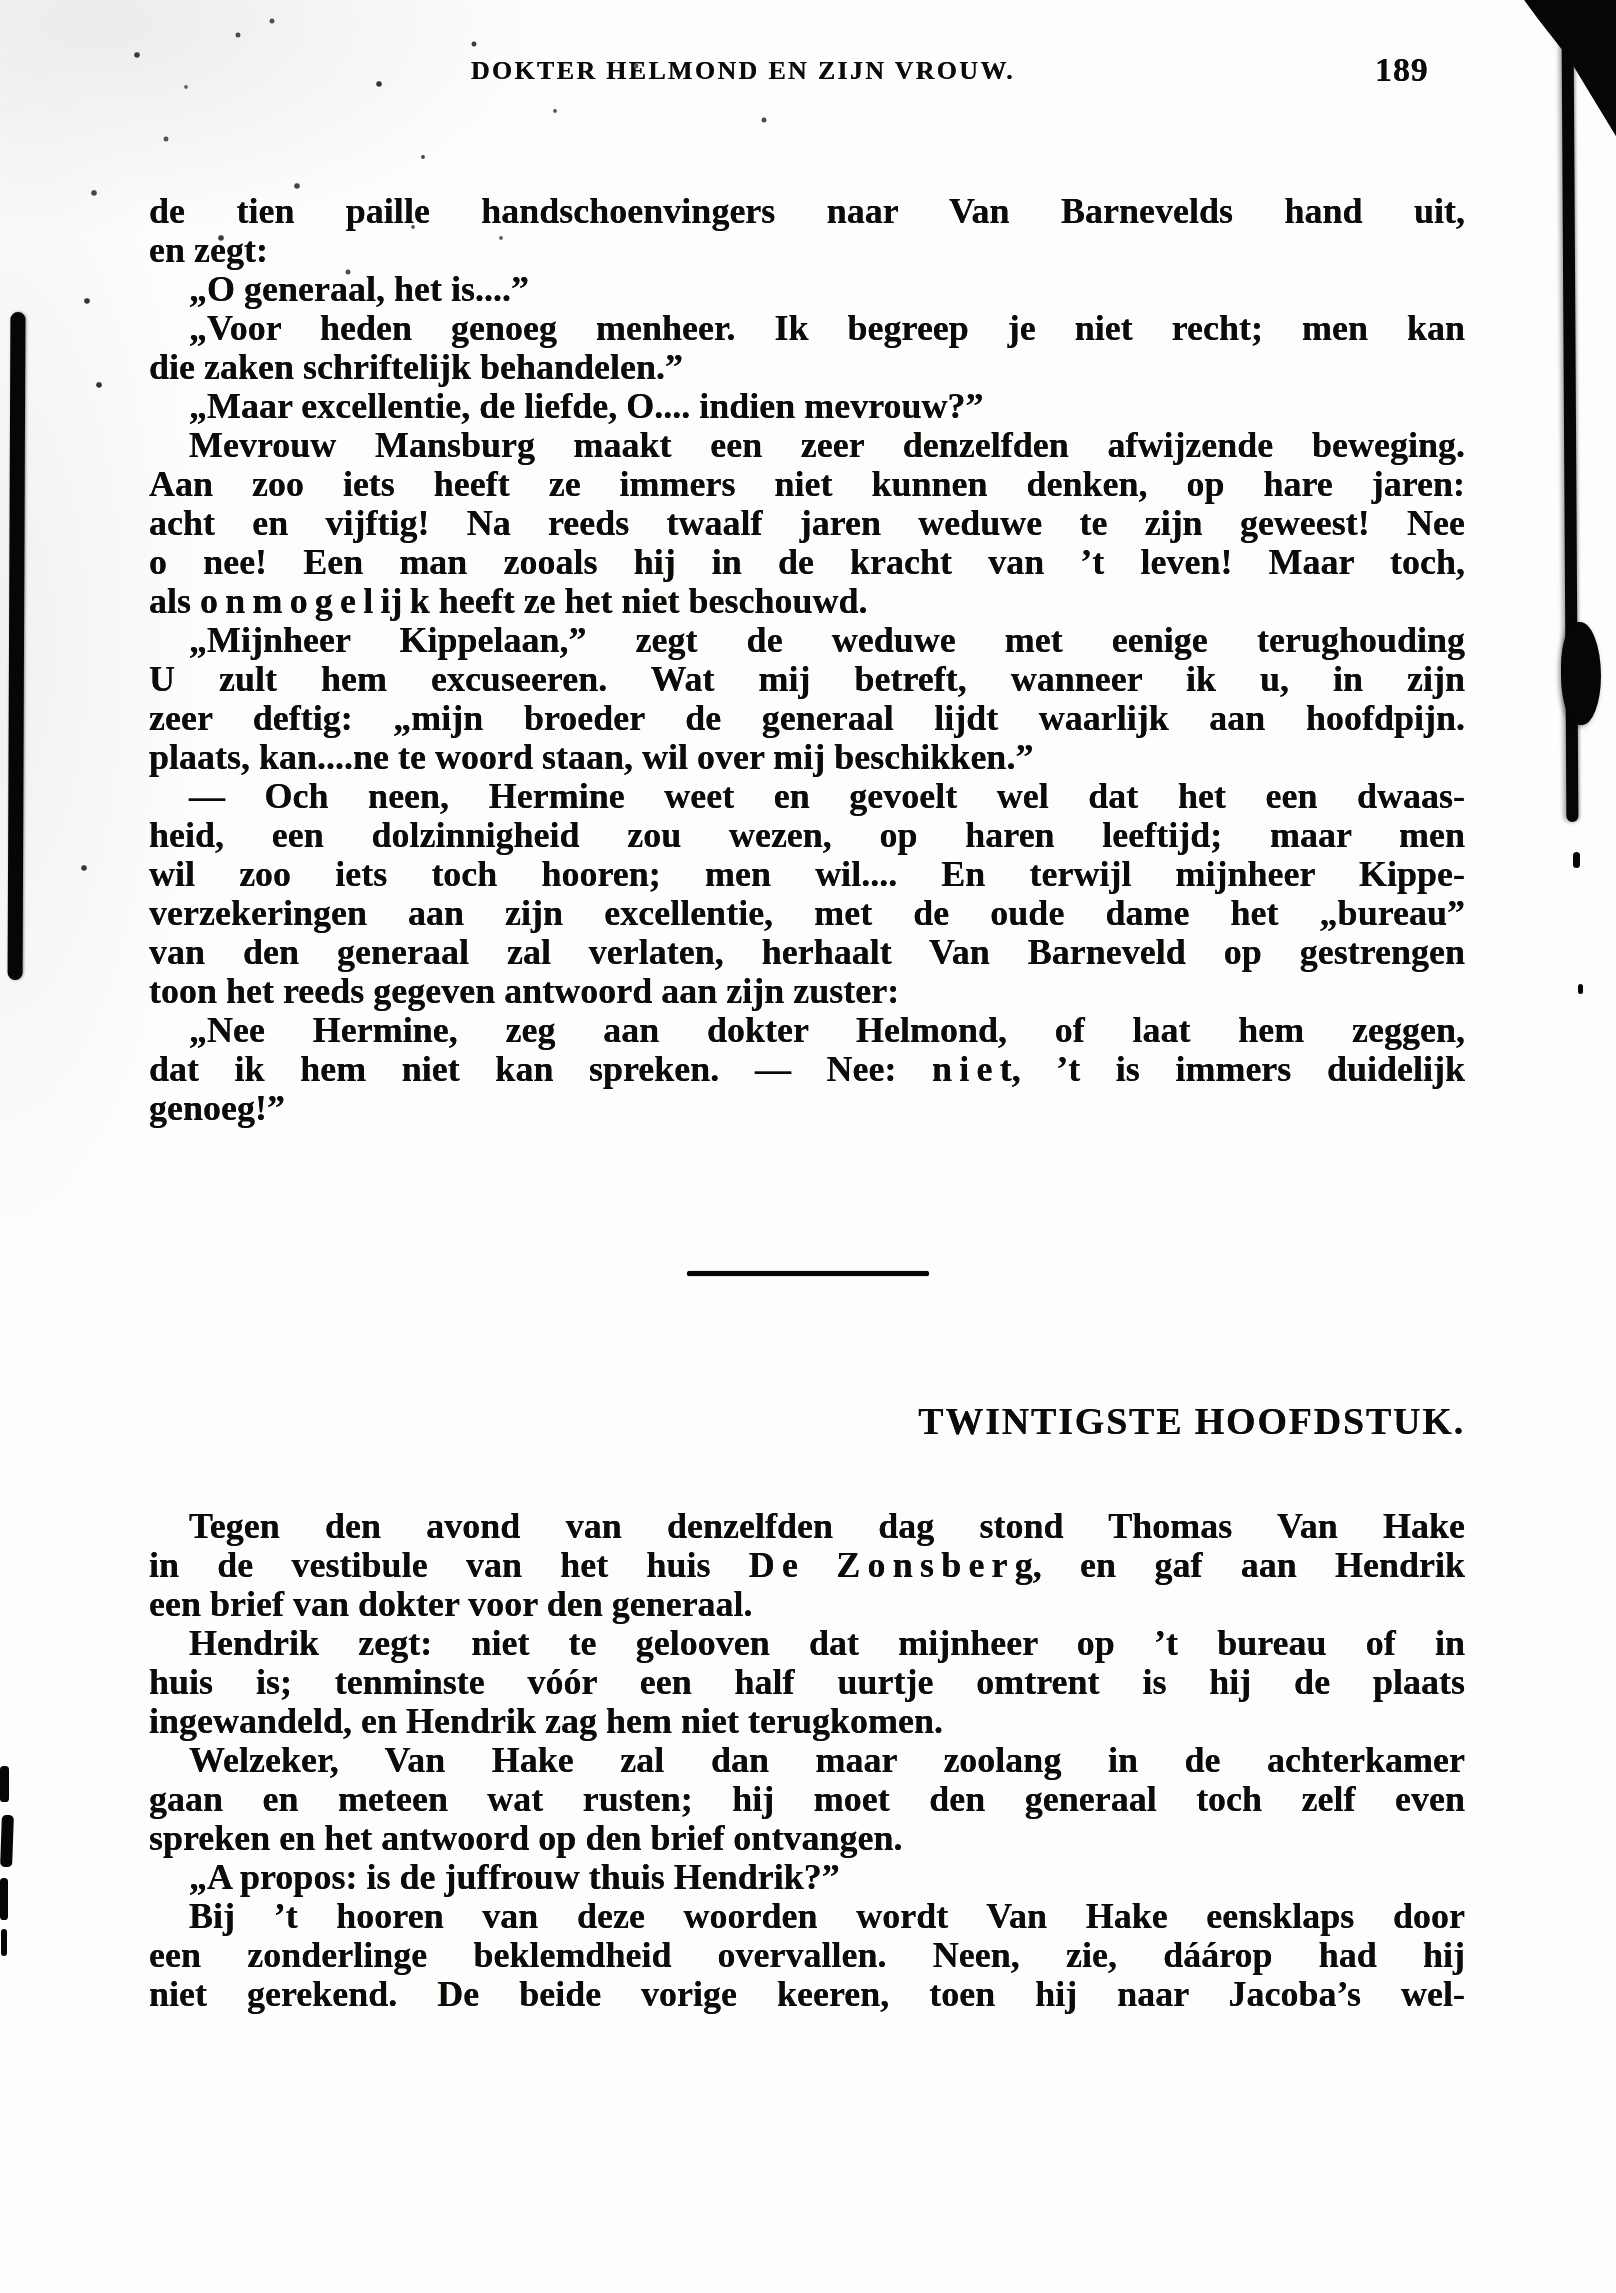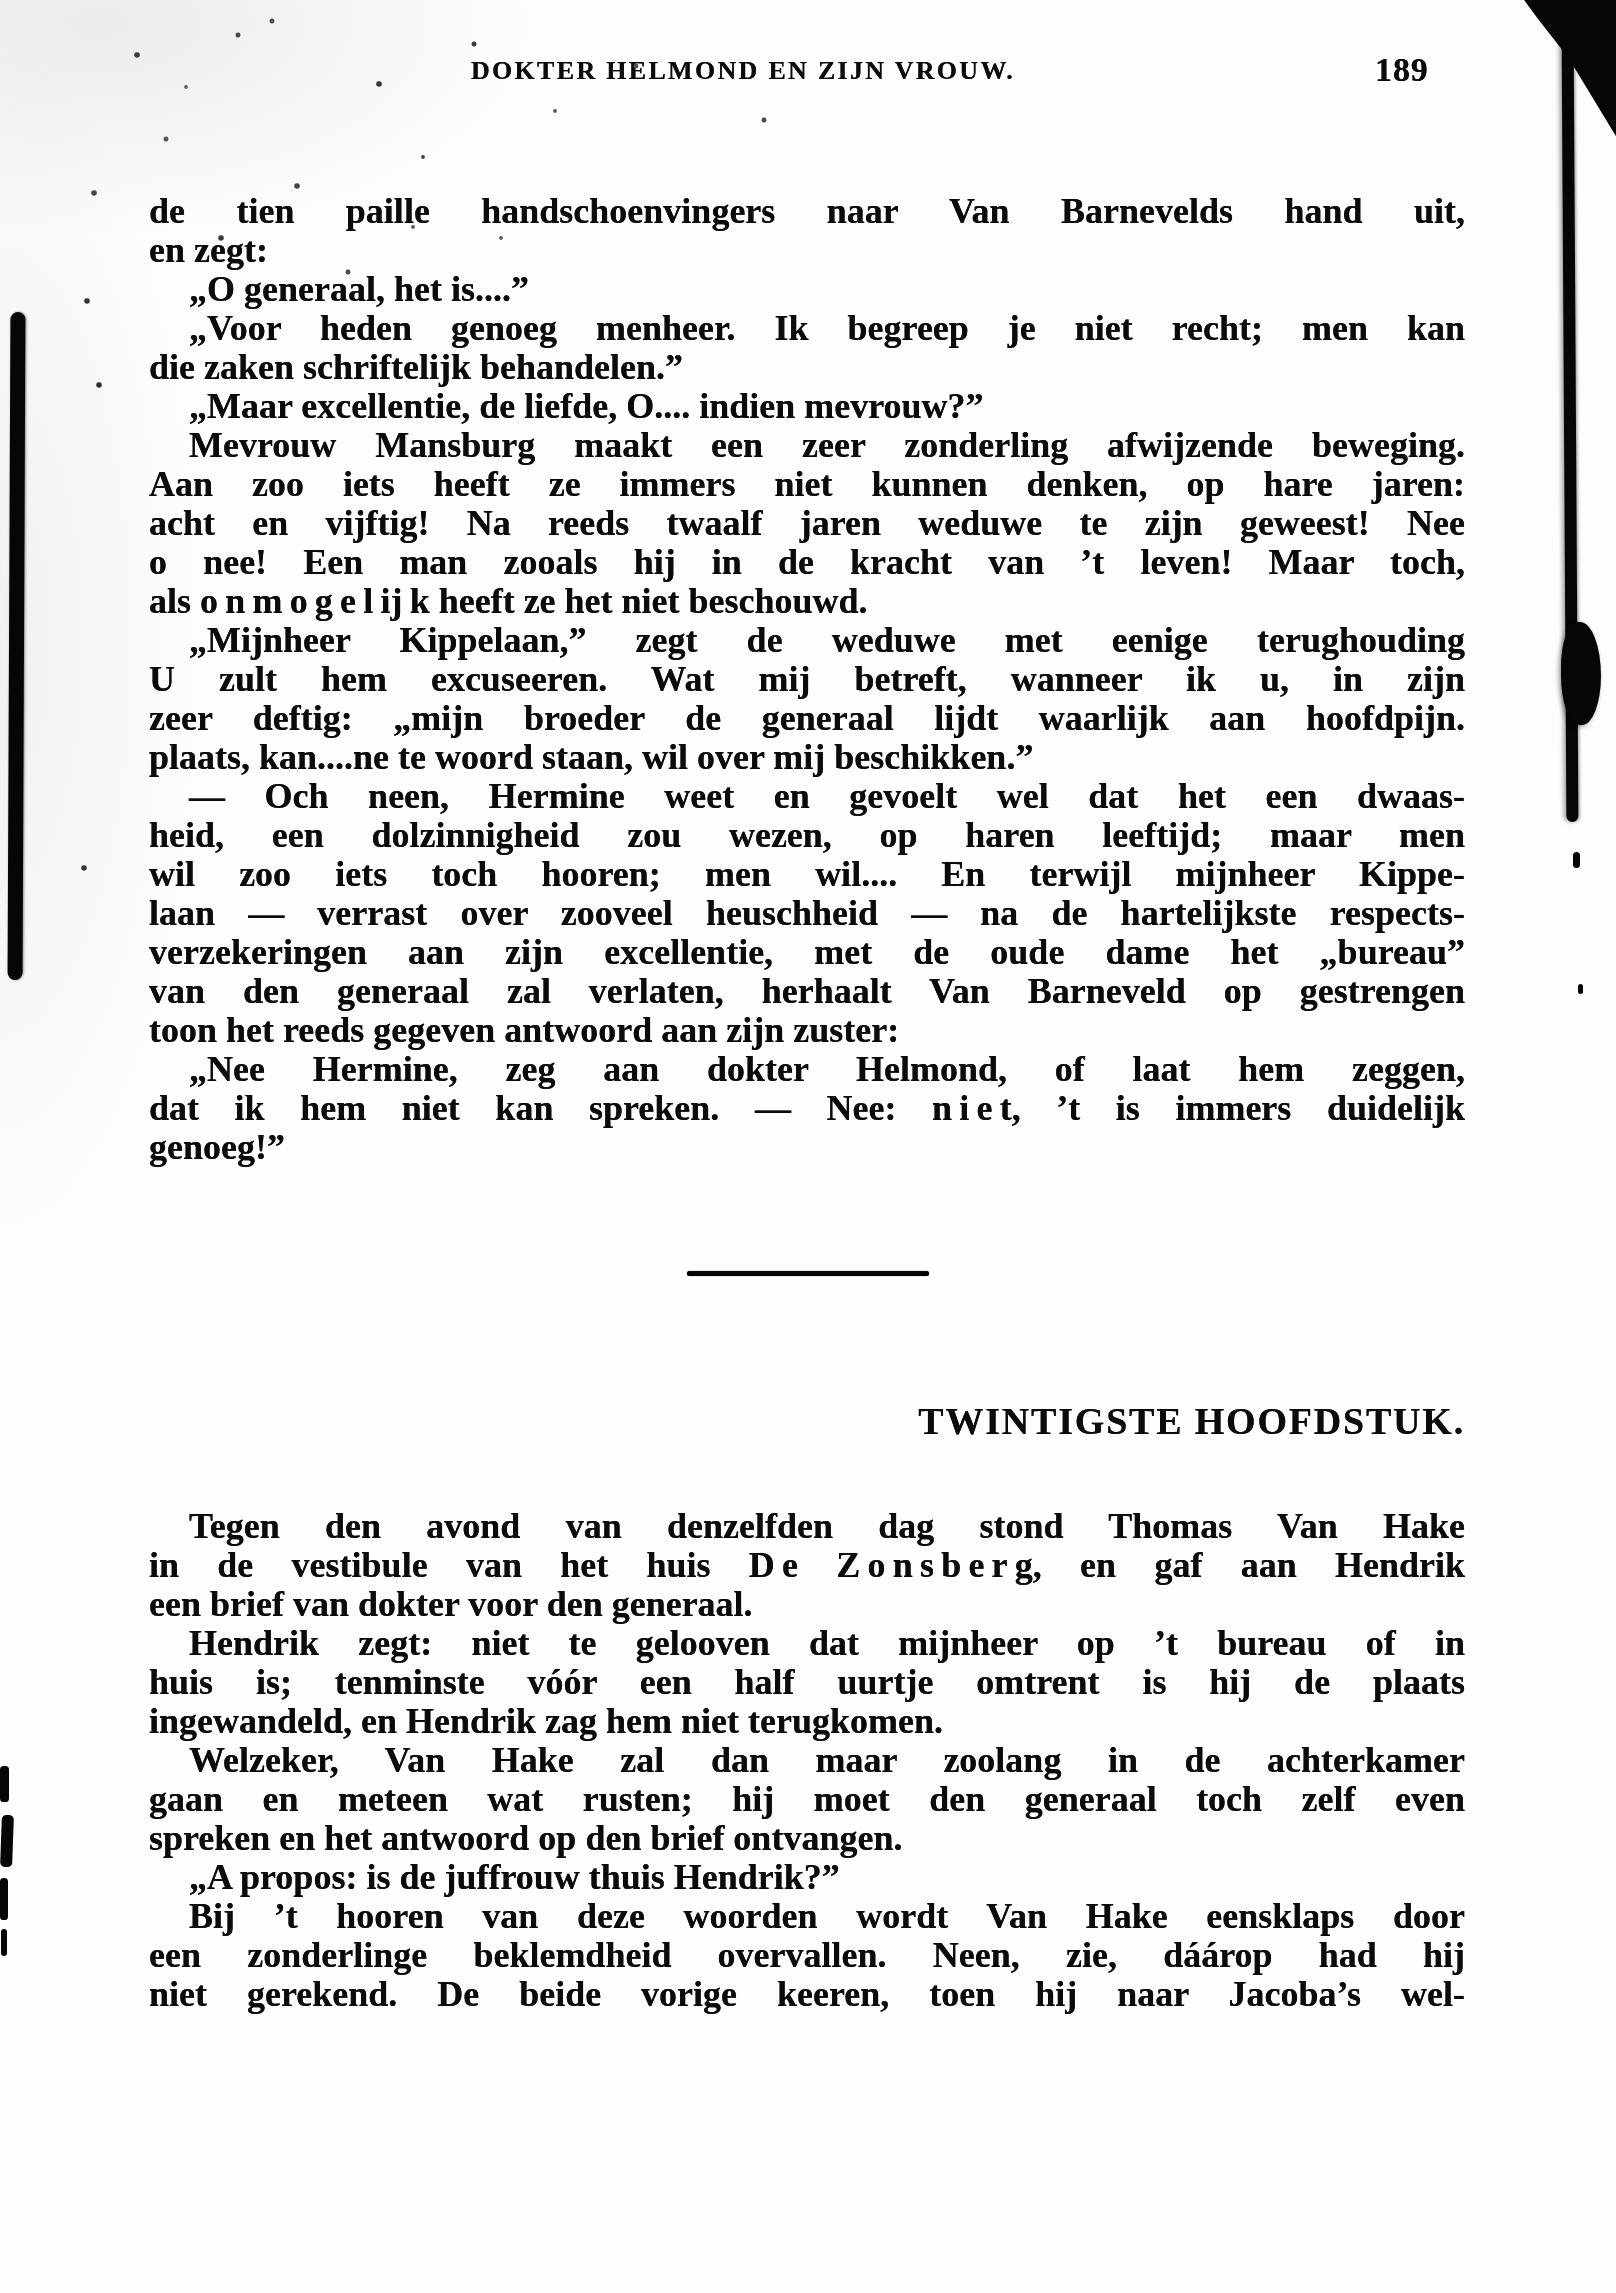--- a/index.html
+++ b/index.html
@@ -110,37 +110,36 @@
         <div class="line ind">„O generaal, het is....”</div>
       </div>
       <div class="para">
         <div class="line j ind">„Voor heden genoeg menheer. Ik begreep je niet recht; men kan</div>
         <div class="line">die zaken schriftelijk behandelen.”</div>
       </div>
       <div class="para">
         <div class="line ind">„Maar excellentie, de liefde, O.... indien mevrouw?”</div>
       </div>
       <div class="para">
-        <div class="line j ind">Mevrouw Mansburg maakt een zeer zonderling afwijzende beweging.</div>
+        <div class="line j ind">Mevrouw Mansburg maakt een zeer denzelfden afwijzende beweging.</div>
         <div class="line j">Aan zoo iets heeft ze immers niet kunnen denken, op hare jaren:</div>
         <div class="line j">acht en vijftig! Na reeds twaalf jaren weduwe te zijn geweest! Nee</div>
         <div class="line j">o nee! Een man zooals hij in de kracht van ’t leven! Maar toch,</div>
         <div class="line">als o n m o g e l ij k heeft ze het niet beschouwd.</div>
       </div>
       <div class="para">
         <div class="line j ind">„Mijnheer Kippelaan,” zegt de weduwe met eenige terughouding</div>
         <div class="line j">U zult hem excuseeren. Wat mij betreft, wanneer ik u, in zijn</div>
         <div class="line j">zeer deftig: „mijn broeder de generaal lijdt waarlijk aan hoofdpijn.</div>
         <div class="line">plaats, kan....ne te woord staan, wil over mij beschikken.”</div>
       </div>
       <div class="para">
         <div class="line j ind">— Och neen, Hermine weet en gevoelt wel dat het een dwaas-</div>
         <div class="line j">heid, een dolzinnigheid zou wezen, op haren leeftijd; maar men</div>
         <div class="line j">wil zoo iets toch hooren; men wil.... En terwijl mijnheer Kippe-</div>
-        <div class="line j">laan — verrast over zooveel heuschheid — na de hartelijkste respects-</div>
         <div class="line j">verzekeringen aan zijn excellentie, met de oude dame het „bureau”</div>
         <div class="line j">van den generaal zal verlaten, herhaalt Van Barneveld op gestrengen</div>
         <div class="line">toon het reeds gegeven antwoord aan zijn zuster:</div>
       </div>
       <div class="para">
         <div class="line j ind">„Nee Hermine, zeg aan dokter Helmond, of laat hem zeggen,</div>
         <div class="line j">dat ik hem niet kan spreken. — Nee: n i e t, ’t is immers duidelijk</div>
         <div class="line">genoeg!”</div>
       </div>
     </section>

